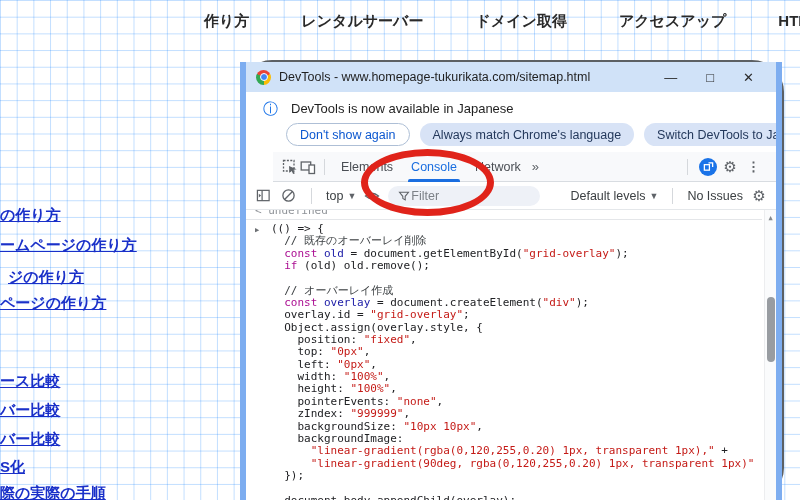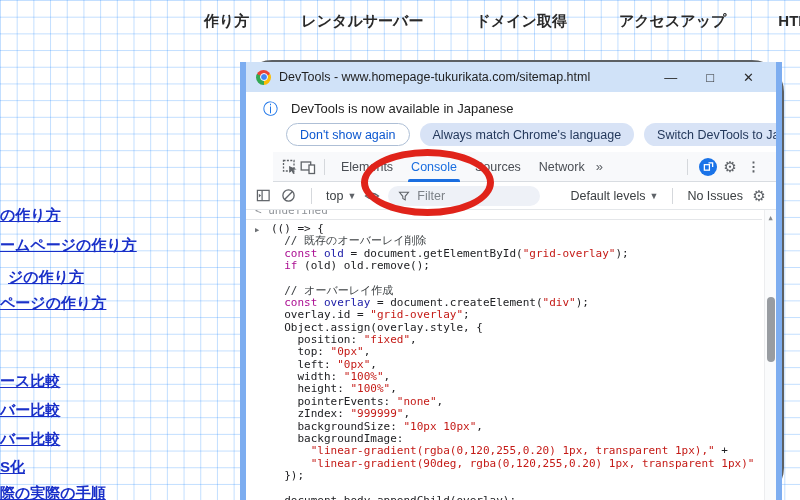--- a/index.html
+++ b/index.html
@@ -63,21 +63,21 @@
          display:flex; align-items:center; justify-content:center; cursor:pointer; }
   .gear-glyph { font-size:15px; color:#5f6368; cursor:pointer; line-height:1; }
   .kebab-glyph { font-size:13px; color:#5f6368; cursor:pointer; font-weight:bold; padding:0 4px; }
   
   .ctoolbar { height:28px; background:#fff; border-bottom:1px solid #e4e7ea;
               display:flex; align-items:center; padding:0 8px; gap:7px; flex:none;
               font-size:12.5px; color:#3c4043; }
   .drop { display:flex; align-items:center; gap:4px; cursor:pointer; white-space:nowrap; }
   .caret { font-size:9px; color:#5f6368; }
   .filter-pill { width:152px; height:20px; background:#eef1f7; border-radius:11px;
-                 display:flex; align-items:center; gap:7px; padding:0 10px;
+                 display:flex; align-items:center; gap:1px; padding:0 10px;
                  color:#7c8187; cursor:text; }
   .spacer { flex:1; }
   .plain-label { white-space:nowrap; }
   
   .cout { flex:1; position:relative; background:#fff; overflow:hidden;
           font-family:"DejaVu Sans Mono", monospace; font-size:11px; }
   .result-line { color:#8f9398; margin:-5px 0 0 9px; line-height:12px; white-space:pre; }
   .sep { border-bottom:1px solid #e4e6e9; margin:2px 14px 3px 0; }
   .code-wrap { position:relative; padding-left:25px; }
   .expander-icon { position:absolute; left:9px; top:3px; font-size:7px; color:#6e7175; }
@@ -156,23 +156,20 @@
           <rect x="9" y="6" width="5.5" height="8.5" fill="#ffffff" stroke="#5f6368" stroke-width="1.3"></rect>
         </svg>
       </span>
       <span class="vdiv"></span>
       <div style="display:flex; align-items:center;">
           <div class="tab">
             <span>Elements</span>
           </div>
           <div class="tab active">
             <span>Console</span>
-          </div>
-          <div class="tab">
-            <span>Sources</span>
           </div>
           <div class="tab">
             <span>Network</span>
           </div>
         </div>
       <span class="more-tabs">»</span>
       <div class="tb-right">
         <span class="vdiv"></span>
         <span class="blue-dot-icon">
           <svg width="11" height="11" viewBox="0 0 12 12">

